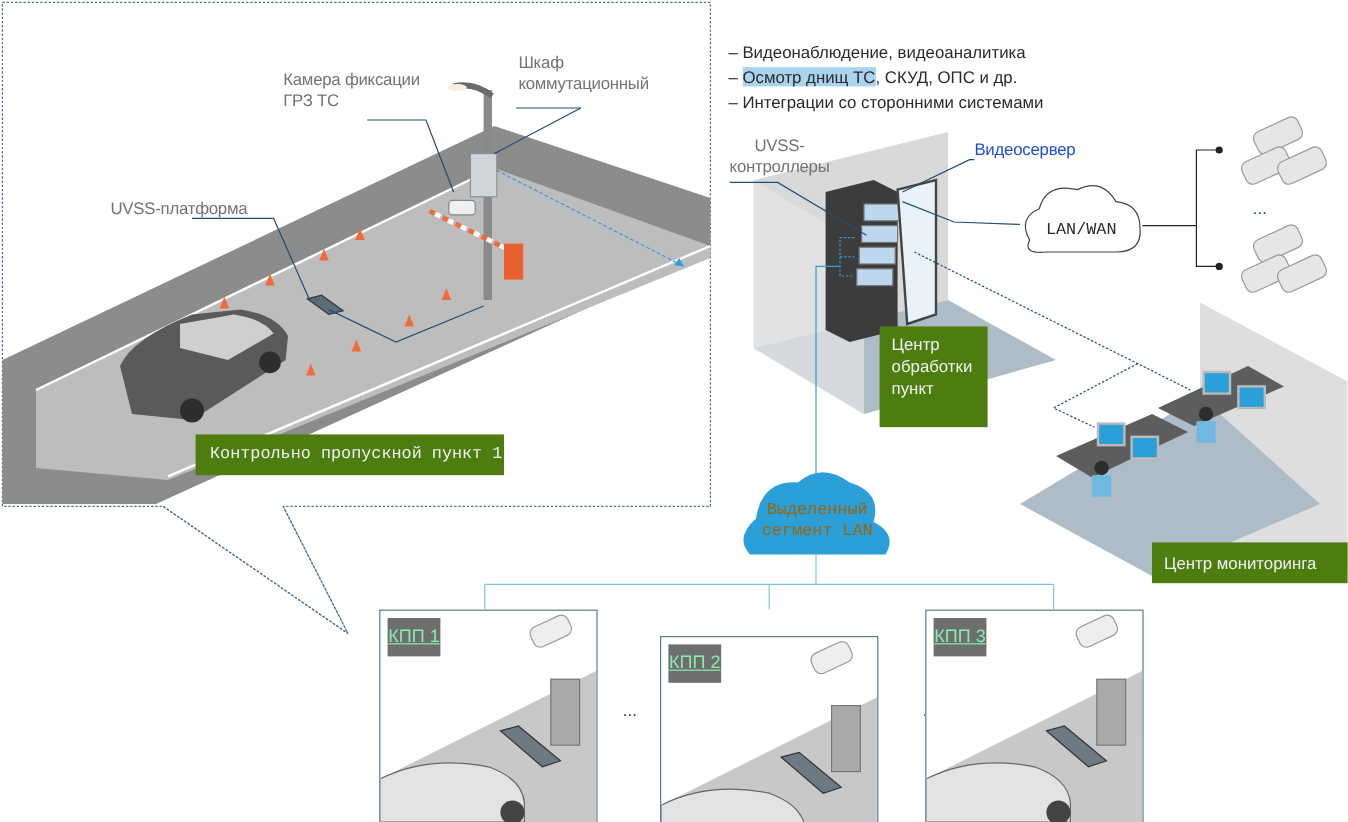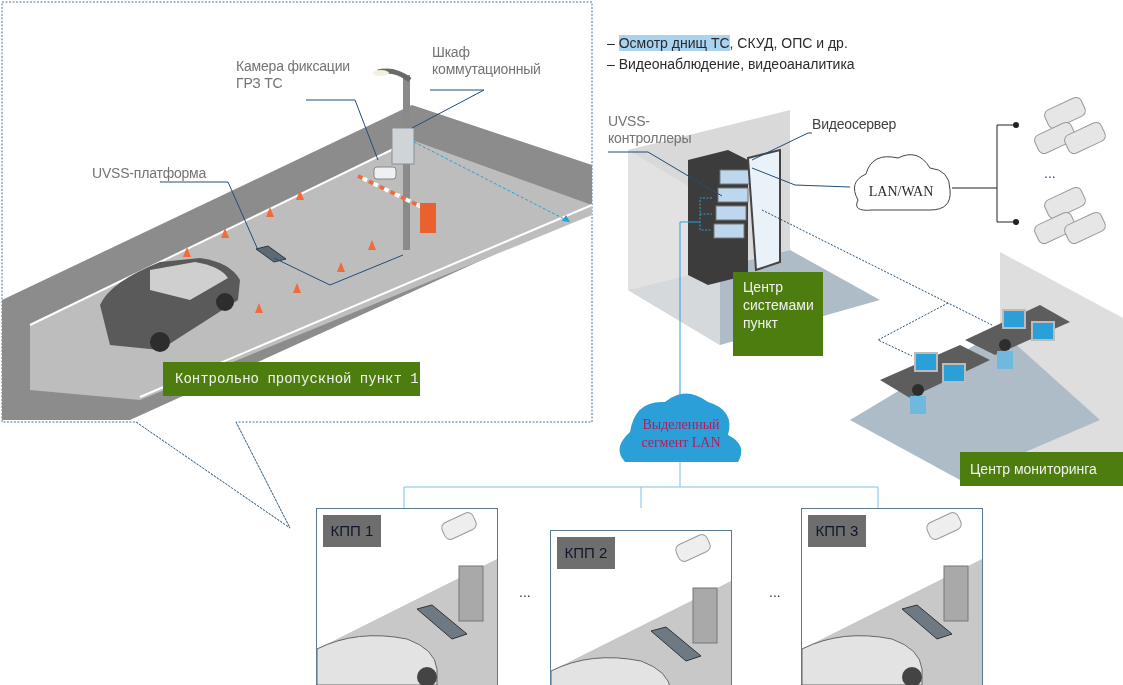--- a/index.html
+++ b/index.html
@@ -1,26 +1,26 @@
 <!DOCTYPE html>
 <html><head>
 <meta charset="utf-8">
 <style>
   html,body{margin:0;padding:0;background:#fff;}
   body{width:1123px;height:685px;position:relative;overflow:hidden;font-family:"DejaVu Sans Condensed","DejaVu Sans",sans-serif;}
   .lbl{position:absolute;color:#737373;font-size:14px;line-height:17px;letter-spacing:-0.2px;white-space:nowrap;font-family:"Liberation Sans Narrow","Liberation Sans",sans-serif;}
-  .dark{color:#404040;}
+  .dark{color:#1d4ed8;}
   .box{position:absolute;background:#4d7c0f;color:#f2f2f2;font-family:"Liberation Sans",sans-serif;font-size:14px;line-height:18px;}
   .bullets{position:absolute;left:607px;top:33px;font-family:"Liberation Sans",sans-serif;font-size:14px;line-height:21px;color:#2a2a2a;}
   .bullets .hl{background:#a9d3ee;}
   svg{position:absolute;left:0;top:0;}
   .kpp{position:absolute;border:1.5px solid #5a7a93;background:#fff;overflow:hidden;}
-  .kpp .tag{position:absolute;left:6px;top:6px;width:58px;height:32px;background:#6e6e6e;color:#0f172a;font-family:"Liberation Sans",sans-serif;font-size:15px;line-height:32px;text-align:center;}
+  .kpp .tag{position:absolute;left:6px;top:6px;width:44px;height:32px;background:#6e6e6e;color:#86efac;font-family:"Liberation Sans",sans-serif;font-size:15px;line-height:32px;text-align:center;text-decoration:underline;}
   .dots{position:absolute;font-size:14px;color:#333;font-family:"Liberation Sans",sans-serif;}
-  .cloud-txt{position:absolute;text-align:center;font-family:Liberation Serif, serif;}
+  .cloud-txt{position:absolute;text-align:center;font-family:Liberation Mono, monospace;}
 </style>
 </head>
 <body>
 
 <svg width="1123" height="685">
 
   <path d="M2 2 L592 2 L592 422 L236 422 L290 528 L136 422 L2 422 Z" fill="none" stroke="#4d7390" stroke-width="1" stroke-dasharray="2,1.5"></path>
 
   <g>
     <polygon points="2,300 412,105 592,165 592,210 130,420 2,420" fill="#8c8c8c"></polygon>
@@ -143,50 +143,51 @@
   <g stroke="#7cc3e3" fill="none" stroke-width="1">
     <line x1="680" y1="462" x2="680" y2="487"></line>
     <line x1="404" y1="487" x2="878" y2="487"></line>
     <line x1="404" y1="487" x2="404" y2="508"></line>
     <line x1="641" y1="487" x2="641" y2="508"></line>
     <line x1="878" y1="487" x2="878" y2="508"></line>
   </g>
 </svg>
 
 <div class="bullets">
+  <div>– Видеонаблюдение, видеоаналитика</div>
   <div><span>– </span><span class="hl">Осмотр днищ ТС</span><span>, СКУД, ОПС и др.</span></div>
-  <div>– Видеонаблюдение, видеоаналитика</div>
+  <div>– Интеграции со сторонними системами</div>
 </div>
 
 <div class="lbl" style="left:236px;top:58px;text-align:left;width:118px;">
   <div>Камера фиксации</div>
   <div>ГРЗ ТС</div>
 </div>
 <div class="lbl" style="left:432px;top:44px;">
   <div>Шкаф</div>
   <div>коммутационный</div>
 </div>
 <div class="lbl" style="left:92px;top:165px;">UVSS-платформа</div>
 <div class="box" style="left:163px;top:362px;width:245px;height:34px;line-height:34px;padding-left:12px;font-family:Liberation Mono, monospace;">Контрольно пропускной пункт 1</div>
 
-<div class="lbl" style="left:608px;top:113px;">
+<div class="lbl" style="left:608px;top:113px;text-align:center;">
   <div>UVSS-</div>
   <div>контроллеры</div>
 </div>
 <div class="lbl dark" style="left:812px;top:116px;">Видеосервер</div>
 <div class="box" style="left:733px;top:272px;width:80px;height:78px;padding:6px 0 0 10px;">
   <div>Центр</div>
-  <div>системами</div>
+  <div>обработки</div>
   <div>пункт</div>
 </div>
 
 <div class="cloud-txt" style="left:856px;top:184px;width:90px;font-size:14px;color:#2a2a2a;">LAN/WAN</div>
 <div class="dots" style="left:1044px;top:165px;color:#1f4e79;">...</div>
 
-<div class="cloud-txt" style="left:628px;top:416px;width:106px;font-size:14px;line-height:18px;color:#be185d;">
+<div class="cloud-txt" style="left:628px;top:416px;width:106px;font-size:14px;line-height:18px;color:#a16207;">
   <div>Выделенный</div>
   <div>сегмент LAN</div>
 </div>
 
 <div class="box" style="left:960px;top:452px;width:160px;height:34px;line-height:34px;padding-left:10px;">Центр мониторинга</div>
 
 <div class="kpp" style="left:316px;top:508px;width:180px;height:176px;">
   <svg width="180" height="176">
     <polygon points="0,140 180,50 180,176 0,176" fill="#c8c8c8"></polygon>
     <rect x="125" y="8" width="34" height="18" rx="6" transform="rotate(-25 142 17)" fill="#eee" stroke="#999"></rect>
@@ -205,21 +206,21 @@
     <rect x="125" y="8" width="34" height="18" rx="6" transform="rotate(-25 142 17)" fill="#eee" stroke="#999"></rect>
     <rect x="142" y="57" width="24" height="55" fill="#a9a9a9" stroke="#777"></rect>
     <polygon points="100,100 115,96 150,125 135,130" fill="#6d7a84" stroke="#333"></polygon>
     <path d="M0,140 Q40,120 90,130 Q118,140 120,160 L120,176 L0,176 Z" fill="#e3e3e3" stroke="#666"></path>
     <circle cx="110" cy="168" r="10" fill="#444"></circle>
   </svg>
   <div class="tag">КПП 2</div>
 </div>
 <div class="dots" style="left:769px;top:584px;">...</div>
 
-<div class="kpp" style="left:801px;top:508px;width:180px;height:176px;">
+<div class="kpp" style="left:771px;top:508px;width:180px;height:176px;">
   <svg width="180" height="176">
     <polygon points="0,140 180,50 180,176 0,176" fill="#c8c8c8"></polygon>
     <rect x="125" y="8" width="34" height="18" rx="6" transform="rotate(-25 142 17)" fill="#eee" stroke="#999"></rect>
     <rect x="142" y="57" width="24" height="55" fill="#a9a9a9" stroke="#777"></rect>
     <polygon points="100,100 115,96 150,125 135,130" fill="#6d7a84" stroke="#333"></polygon>
     <path d="M0,140 Q40,120 90,130 Q118,140 120,160 L120,176 L0,176 Z" fill="#e3e3e3" stroke="#666"></path>
     <circle cx="110" cy="168" r="10" fill="#444"></circle>
   </svg>
   <div class="tag">КПП 3</div>
 </div>

